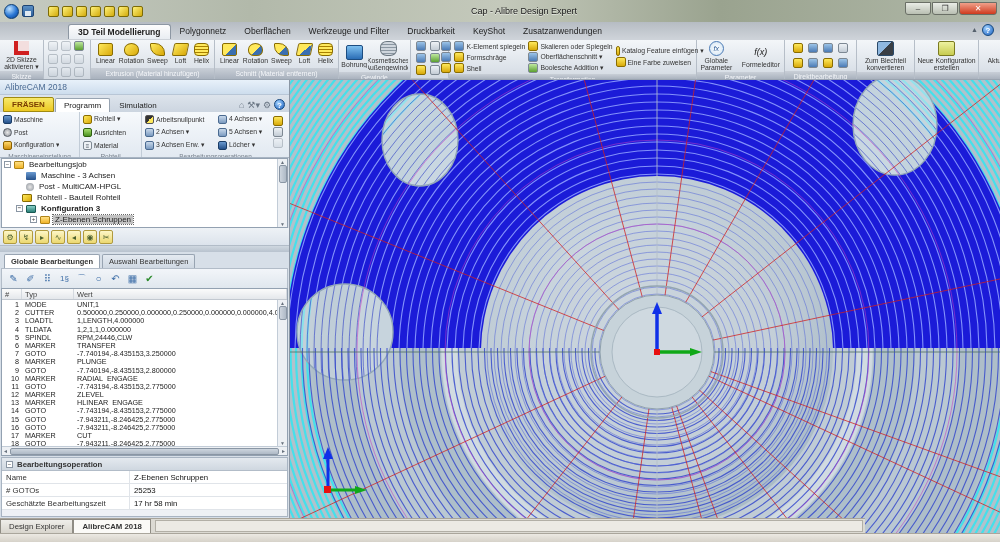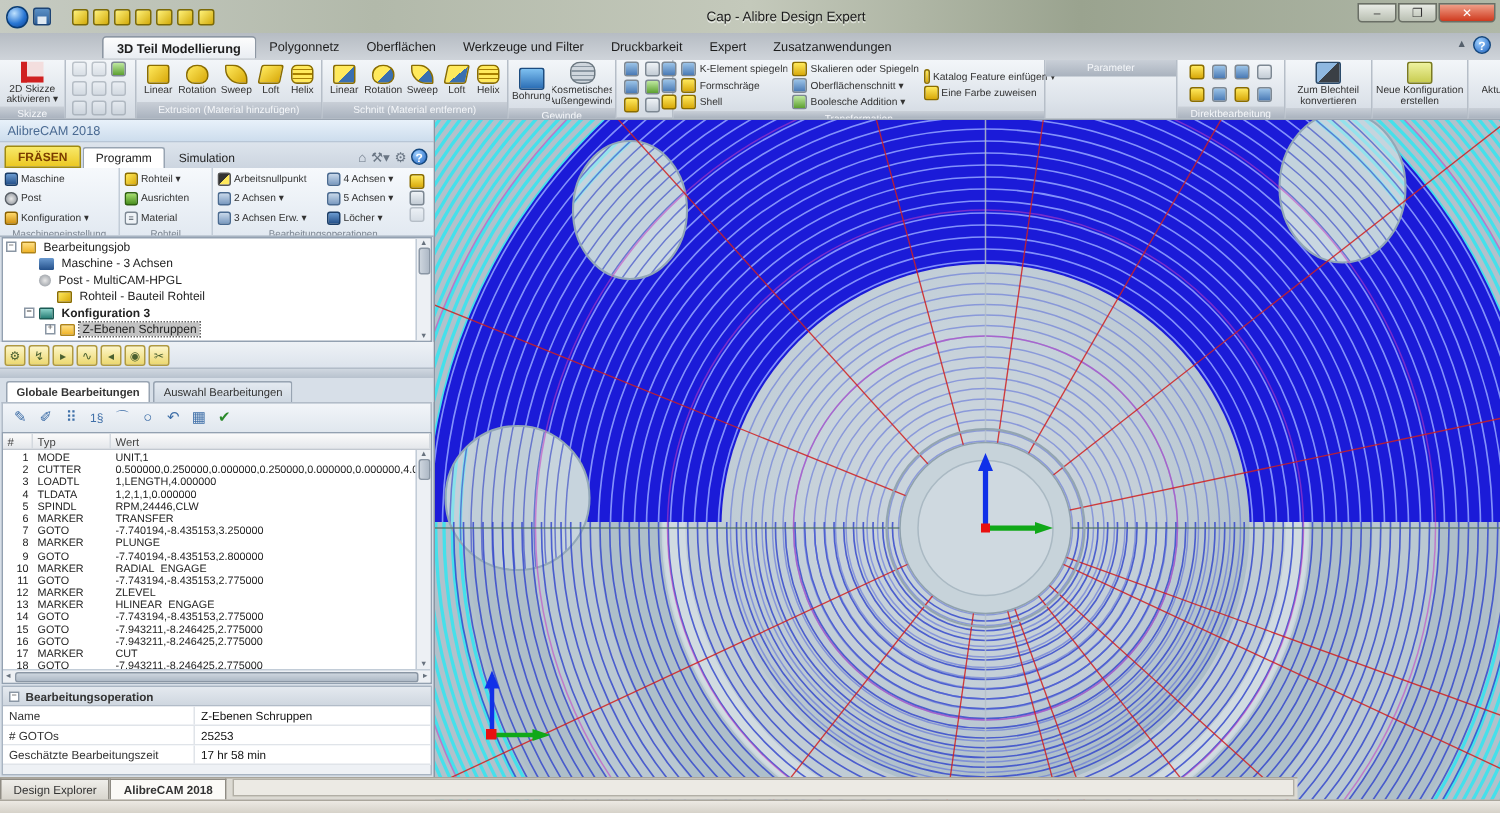--- a/index.html
+++ b/index.html
@@ -124,21 +124,21 @@
 
 
 #oppanel{height:60px;background:#eef1f5;border:1px solid #a8b4c2;margin:1px;font-size:7.8px}
 #ophead{height:13px;background:linear-gradient(#e4e9ef,#cfd7e0);display:flex;align-items:center;gap:4px;padding:0 4px;color:#333;font-weight:bold;border-bottom:1px solid #b2bcc8}
 #ophead .exp{width:7px;height:7px;border:1px solid #8a96a4;background:#fff;font-size:6px;line-height:5px;text-align:center;font-weight:normal}
 .oprow{display:flex;height:13px;background:#fff;border-bottom:1px solid #e0e4e9}
 .oprow .k{width:128px;padding:2px 4px;border-right:1px solid #e0e4e9;color:#333}
 .oprow .v{flex:1;padding:2px 4px;color:#111}
 
 
-#bottomtabs{left:0;top:518px;width:865px;height:15px;background:#dcdad3;display:flex;align-items:flex-start;z-index:5;border-top:1px solid #a8a49a}
+#bottomtabs{left:0;top:518px;width:865px;height:15px;background:#dcdad3;display:flex;align-items:center;z-index:5;border-top:1px solid #a8a49a}
 .btab{padding:2px 8px;font-size:7.8px;border:1px solid #8f8c84;border-bottom:none;background:linear-gradient(#efeeea,#d8d5cd);color:#333;white-space:nowrap}
 .btab.active{background:#fbfaf7;font-weight:bold}
 #btfill{flex:1;height:12px;background:#eceae4;border:1px solid #b2afa6;margin:0 2px 1px 4px}
 #statusbar{left:0;top:533px;width:1000px;height:9px;background:linear-gradient(#ece9e3,#d6d2c9);border-top:1px solid #aaa69c;z-index:6}
 
 
 #viewport{left:290px;top:80px;width:710px;height:453px;background:#b2c1cb}
 #viewport svg{display:block}
 </style>
 </head>
@@ -164,21 +164,21 @@
     <div class="wbtn close">✕</div>
   </div>
 </div>
 
 <div class="abs" id="tabrow">
   <div class="rtab active">3D Teil Modellierung</div>
   <div class="rtab">Polygonnetz</div>
   <div class="rtab">Oberflächen</div>
   <div class="rtab">Werkzeuge und Filter</div>
   <div class="rtab">Druckbarkeit</div>
-  <div class="rtab">Expert</div>
+  <div class="rtab">KeyShot</div>
   <div class="rtab">Zusatzanwendungen</div>
   <div id="tabrow-right">
     <span class="chev">▲</span>
     <span class="helpbtn">?</span>
   </div>
 </div>
 
 <div class="abs" id="ribbon">
   <div class="rgroup" style="width:44px">
     <div class="rgroup-body">
@@ -326,20 +326,31 @@
         <div class="titem">
             <span class="mini yel"></span>
             <span>Eine Farbe zuweisen</span>
           </div>
         <div class="titem"></div>
       </div>
     </div>
     <div class="rgroup-label">Transformation</div>
   </div>
   <div class="rgroup" style="width:88px">
+    <div class="rgroup-body" style="gap:6px">
+      <div class="rbtn" style="width:36px">
+          <span class="fxc">fx</span>
+          <span class="lbl">Globale
+Parameter</span>
+        </div>
+      <div class="rbtn" style="width:44px">
+          <span class="fxt">f(x)</span>
+          <span>Formeleditor</span>
+        </div>
+    </div>
     <div class="rgroup-label">Parameter</div>
   </div>
   <div class="rgroup" style="width:72px">
     <div class="rgroup-body">
         <div class="grid4">
       <span class="mini yel"></span>
           <span class="mini blu"></span>
           <span class="mini blu"></span>
           <span class="mini"></span>
       <span class="mini yel"></span>
@@ -740,21 +751,21 @@
         <span class="lab">Bearbeitungsjob</span>
     </div>
     <div class="trow" style="padding-left:24px">
       <span class="ti mach"></span>
         <span class="lab">Maschine - 3 Achsen</span>
     </div>
     <div class="trow" style="padding-left:24px">
       <span class="ti post"></span>
         <span class="lab">Post - MultiCAM-HPGL</span>
     </div>
-    <div class="trow" style="padding-left:36px">
+    <div class="trow" style="padding-left:20px">
       <span class="ti roh"></span>
         <span class="lab">Rohteil - Bauteil Rohteil</span>
     </div>
     <div class="trow" style="padding-left:14px;font-weight:bold">
       <span class="exp">−</span>
         <span class="ti conf"></span>
         <span class="lab">Konfiguration 3</span>
     </div>
     <div class="trow sel" style="padding-left:28px">
       <span class="exp">+</span>

